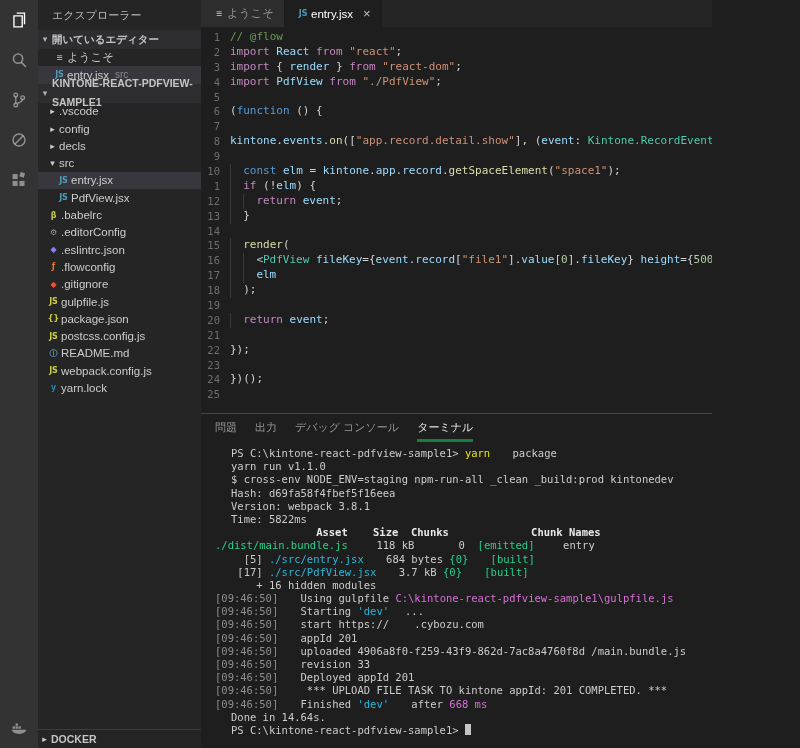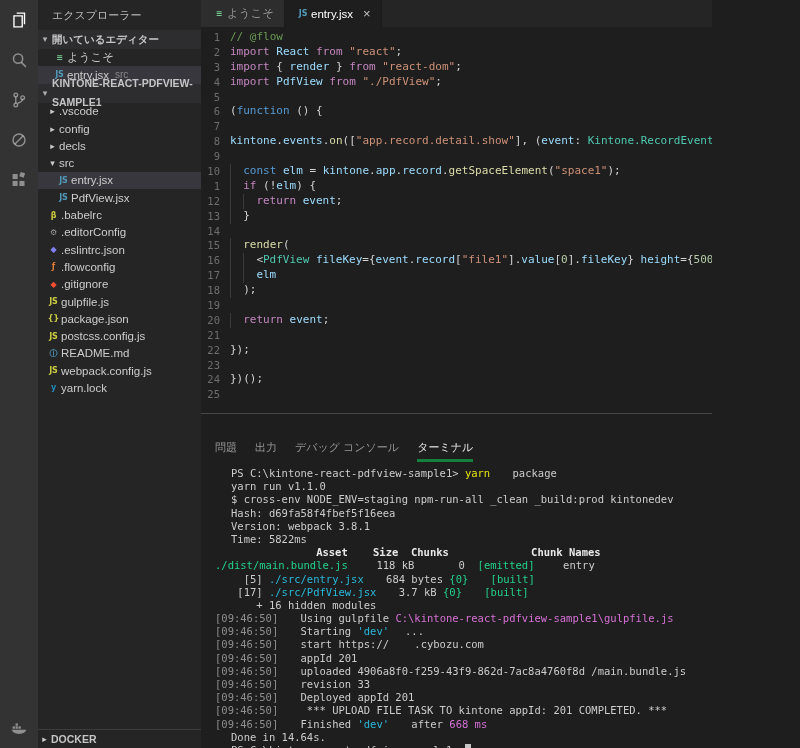--- a/index.html
+++ b/index.html
@@ -56,21 +56,21 @@
   .codetext { white-space:pre; }
   .ind { display:inline-block; width:13.2px; height:14.9px; box-shadow:inset 1px 0 0 #3a3a3a;
     vertical-align:top; }
   .c-com{color:#6a9955;} .c-kw{color:#c586c0;margin-top:43px;} .c-st{color:#569cd6;} .c-var{color:#9cdcfe;}
   .c-fn{color:#dcdcaa;} .c-str{color:#ce9178;} .c-typ{color:#4ec9b0;} .c-num{color:#b5cea8;}
   .c-pun{color:#d4d4d4;}
 
   
   .panel { flex:1; border-top:1px solid #474747; display:flex; flex-direction:column;
     min-height:0; background:#1e1e1e; }
-  .panel-tabs { height:28px; display:flex; padding-left:14px; flex:none;margin-top:20px; }
+  .panel-tabs { height:28px; display:flex; padding-left:14px; flex:none; }
   .ptab { font-size:11px; color:#969696; margin-right:18px; height:28px; line-height:26px;
     cursor:pointer; border-bottom:1px solid transparent; }
   .ptab.active { color:#e7e7e7; border-bottom:3px solid #15803d; }
   .terminal { flex:1; padding:5px 0 0 14px; font-family:"DejaVu Sans Mono",monospace;
     font-size:10.5px; line-height:13.2px; cursor:text; overflow:hidden; }
   .tline { white-space:pre; height:13.2px; }
   .t-d{color:#cccccc;margin-left:16px;} .t-g{color:#23d18b;} .t-c{color:#29b8db;} .t-m{color:#d670d6;}
   .t-y{color:#e5e510;text-align:center;} .t-gr{color:#8f8f8f;} .t-b{color:#e8e8e8; font-weight:bold;}
   .t-cursor { display:inline-block; width:6px; height:11px; background:#c5c5c5;
     vertical-align:-1px; }

